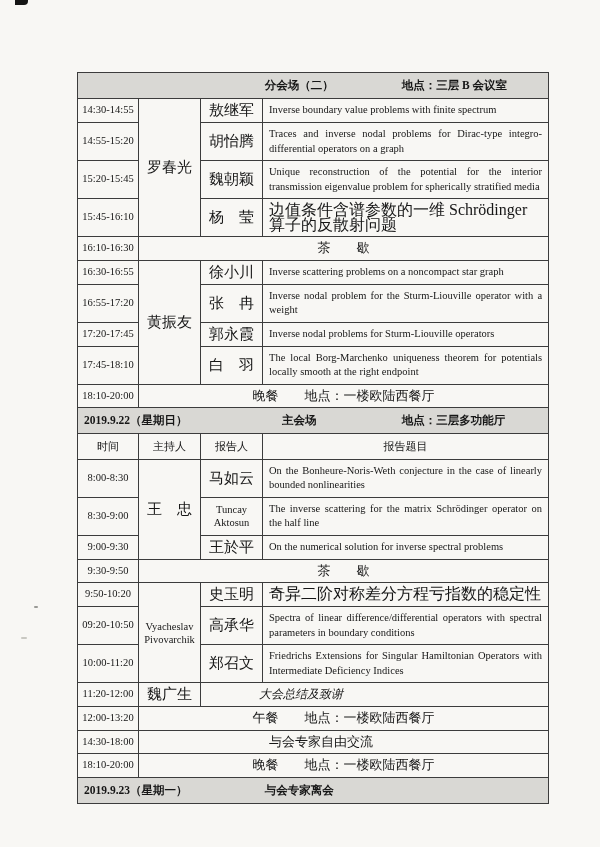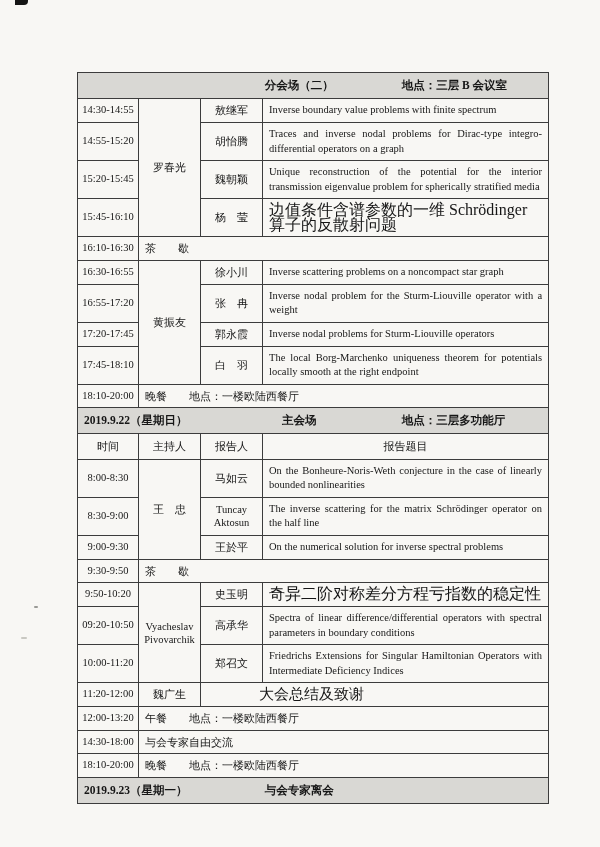--- a/index.html
+++ b/index.html
@@ -22,27 +22,27 @@
   col.c1{width:61px;} col.c2{width:62px;} col.c3{width:62px;} col.c4{width:286px;}
   td{
     border:1px solid #3c3c3c;
     padding:4px 6px;
     font-size:10.5px;
     line-height:14.5px;
     vertical-align:middle;
     word-break:normal;
   }
   .c-time{text-align:center;white-space:nowrap;padding:4px 0;}
-  .c-chair,.c-name{text-align:center;font-size:11px;padding:4px 2px;line-height:15px;}
+  .c-chair,.c-name{text-align:center;font-size:15px;padding:4px 2px;line-height:15px;}
   .c-chair-en,.c-name-en{font-size:10.5px;line-height:13px;}
   .c-title{text-align:justify;}
   .c-title-cjk{text-align:left;font-size:16px;}
-  .rowlabel{text-align:left;font-size:11px;}
+  .rowlabel{text-align:center;font-size:13px;}
   .rowlabel-shift{padding-right:51px;}
-  .closing-label{text-align:left;padding-left:58px;font-size:15px;}
+  .closing-label{text-align:left;padding-left:58px;font-size:12px;font-style:italic;}
   .colhead td{text-align:center;font-size:11px;padding:5px 14px;}
   tr.grayrow td{
     background:#d9d8d4;
     font-weight:bold;
     font-size:11.5px;
     padding:5px 6px;
     line-height:15px;
   }
   .hflex{display:flex;align-items:center;}
   .h-left{flex:0 0 36%;white-space:nowrap;}

